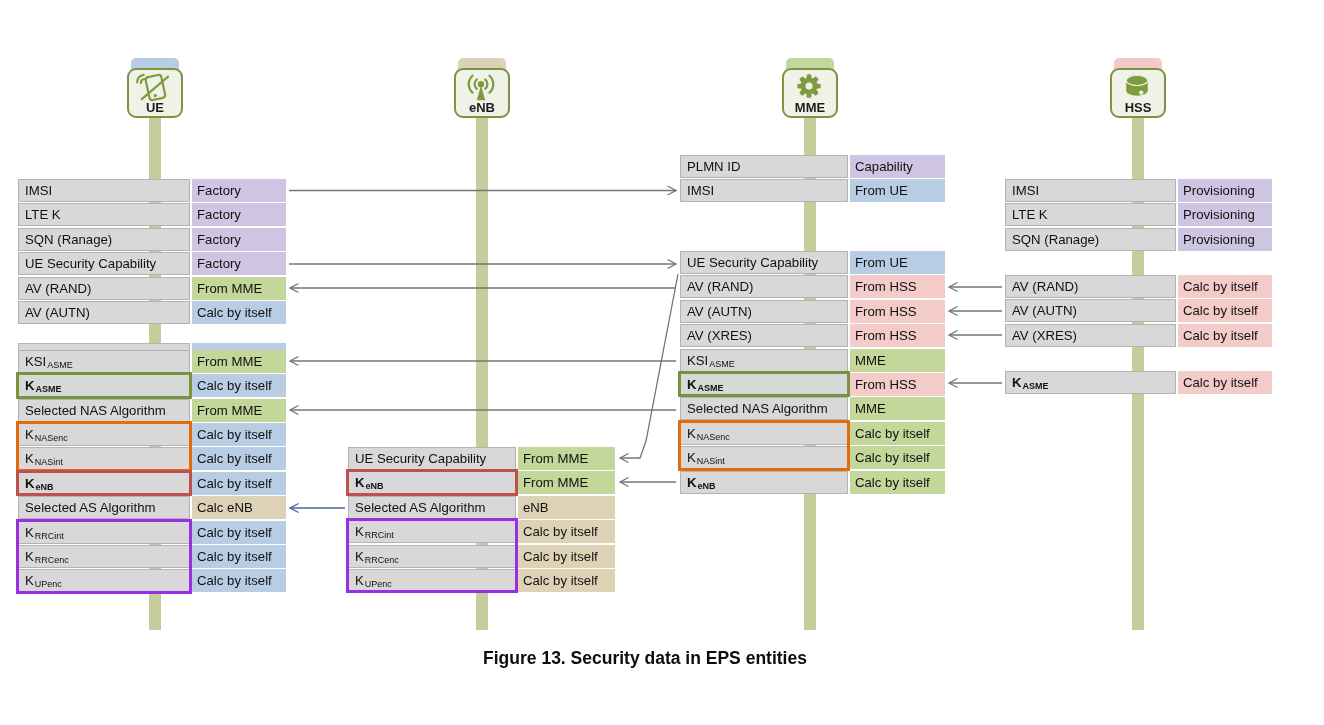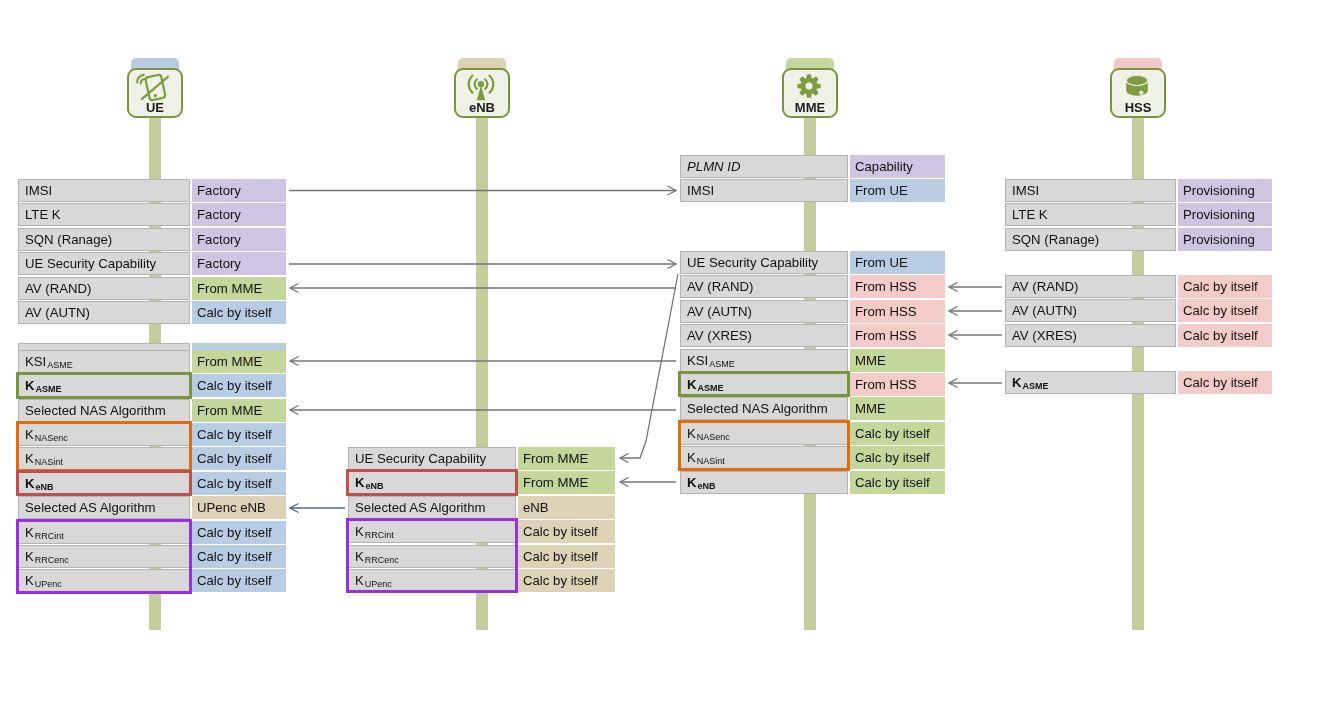--- a/index.html
+++ b/index.html
@@ -113,20 +113,21 @@
       <polyline points="676,410 290,410" class="arrow-gray" marker-end="url(#mk-gray)"></polyline>
       <polyline points="678,274 646,441 640,458 620,458" class="arrow-gray" marker-end="url(#mk-gray)"></polyline>
       <polyline points="676,482 620,482" class="arrow-gray" marker-end="url(#mk-gray)"></polyline>
       <polyline points="1002,287 949,287" class="arrow-gray" marker-end="url(#mk-gray)"></polyline>
       <polyline points="1002,311 949,311" class="arrow-gray" marker-end="url(#mk-gray)"></polyline>
       <polyline points="1002,335 949,335" class="arrow-gray" marker-end="url(#mk-gray)"></polyline>
       <polyline points="1002,383 949,383" class="arrow-gray" marker-end="url(#mk-gray)"></polyline>
       <polyline points="345,508 290,508" class="arrow-blue" marker-end="url(#mk-blue)"></polyline>
     </svg>
 
+  <div class="caption">Figure 13. Security data in EPS entities</div>
 <div class="lifeline" style="left: 149px; background: rgb(198, 205, 157);"></div>
     <div class="dtable" style="left: 18px; top: 179px; width: 268px; height: 414.8px;">
       <div class="drow" style="top: 0px; width: 268px;">
         <div class="cell lcell" style="width: 172px;">
           <span>IMSI</span>
         </div>
         <div class="cell vcell" style="left: 174px; width: 94px; background: rgb(206, 197, 227);">
           <span>Factory</span>
         </div>
       </div>
@@ -229,21 +230,21 @@
         </div>
         <div class="cell vcell" style="left: 174px; width: 94px; background: rgb(184, 204, 228);">
           <span>Calc by itself</span>
         </div>
       </div>
       <div class="drow" style="top: 317.2px; width: 268px;">
         <div class="cell lcell" style="width: 172px;">
           <span>Selected AS Algorithm</span>
         </div>
         <div class="cell vcell" style="left: 174px; width: 94px; background: rgb(221, 210, 182);">
-          <span>UPenc eNB</span>
+          <span>Calc eNB</span>
         </div>
       </div>
       <div class="drow" style="top: 341.6px; width: 268px;">
         <div class="cell lcell" style="width: 172px;">
           <span>K</span>
           <span class="sub">RRCint</span>
         </div>
         <div class="cell vcell" style="left: 174px; width: 94px; background: rgb(184, 204, 228);">
           <span>Calc by itself</span>
         </div>
@@ -324,21 +325,21 @@
         <div class="cell vcell" style="left: 170px; width: 97px; background: rgb(221, 210, 182);">
           <span>Calc by itself</span>
         </div>
       </div>
       <div class="group-outline" style="left: -2px; top: 22.4px; width: 172px; height: 26.4px; border-color: rgb(192, 80, 77);"></div>
       <div class="group-outline" style="left: -2px; top: 71.2px; width: 172px; height: 75.2px; border-color: rgb(154, 46, 227);"></div>
     </div>
     <div class="lifeline" style="left: 804px; background: rgb(198, 205, 157);"></div>
     <div class="dtable" style="left: 680px; top: 155px; width: 265px; height: 48.8px;">
       <div class="drow" style="top: 0px; width: 265px;">
-        <div class="cell lcell" style="width: 168px; font-style: italic;">
+        <div class="cell lcell" style="width: 168px;">
           <span>PLMN ID</span>
         </div>
         <div class="cell vcell" style="left: 170px; width: 95px; background: rgb(206, 197, 227);">
           <span>Capability</span>
         </div>
       </div>
       <div class="drow" style="top: 24.4px; width: 265px;">
         <div class="cell lcell" style="width: 168px;">
           <span>IMSI</span>
         </div>

